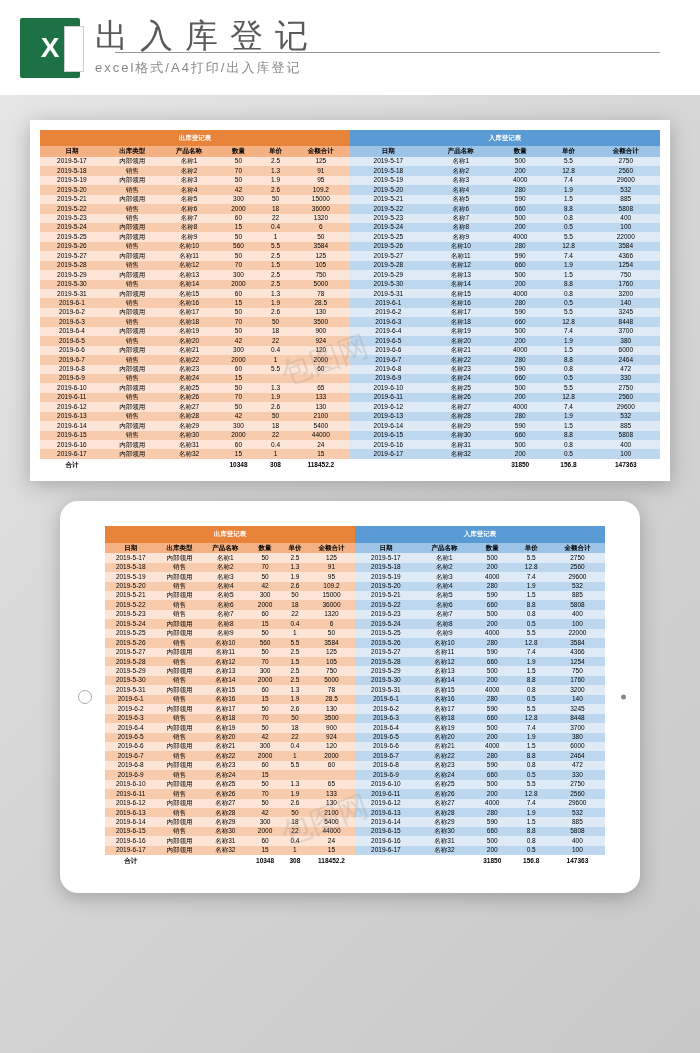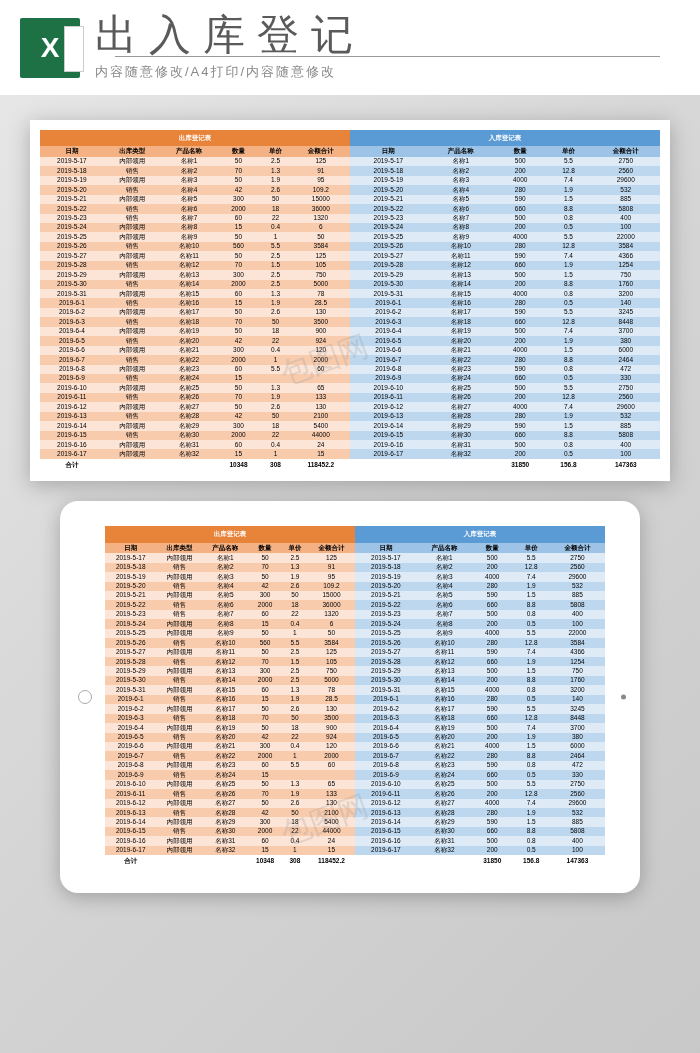--- a/index.html
+++ b/index.html
@@ -42,21 +42,21 @@
   position: absolute;
   right: -4px;
   top: 8px;
   width: 18px;
   height: 44px;
   background: #fff;
   border: 1px solid #ccc;
 }
 .title-block { flex: 1; }
 .main-title {
-  font-size: 42px;
+  font-size: 33px;
   font-weight: 300;
   color: #5a5a5a;
   letter-spacing: 12px;
   line-height: 1;
 }
 .subtitle {
   font-size: 13px;
   color: #888;
   letter-spacing: 2px;
   margin-top: 6px;
@@ -145,21 +145,21 @@
 .wm2 { top: 800px; left: 280px; }
 </style>
 </head>
 <body>
 
 <div class="header">
   <div class="excel-icon"></div>
   <div class="title-block">
     <div class="main-title">出入库登记</div>
     <div class="divider"></div>
-    <div class="subtitle">内容随意修改/A4打印/内容随意修改</div>
+    <div class="subtitle">excel格式/A4打印/出入库登记</div>
   </div>
 </div>
 
 <div class="preview">
   <div class="sheet" id="sheet1">
       <div class="half orange">
         <div class="section-title">出库登记表</div>
         <table>
           <thead>
             <tr>

